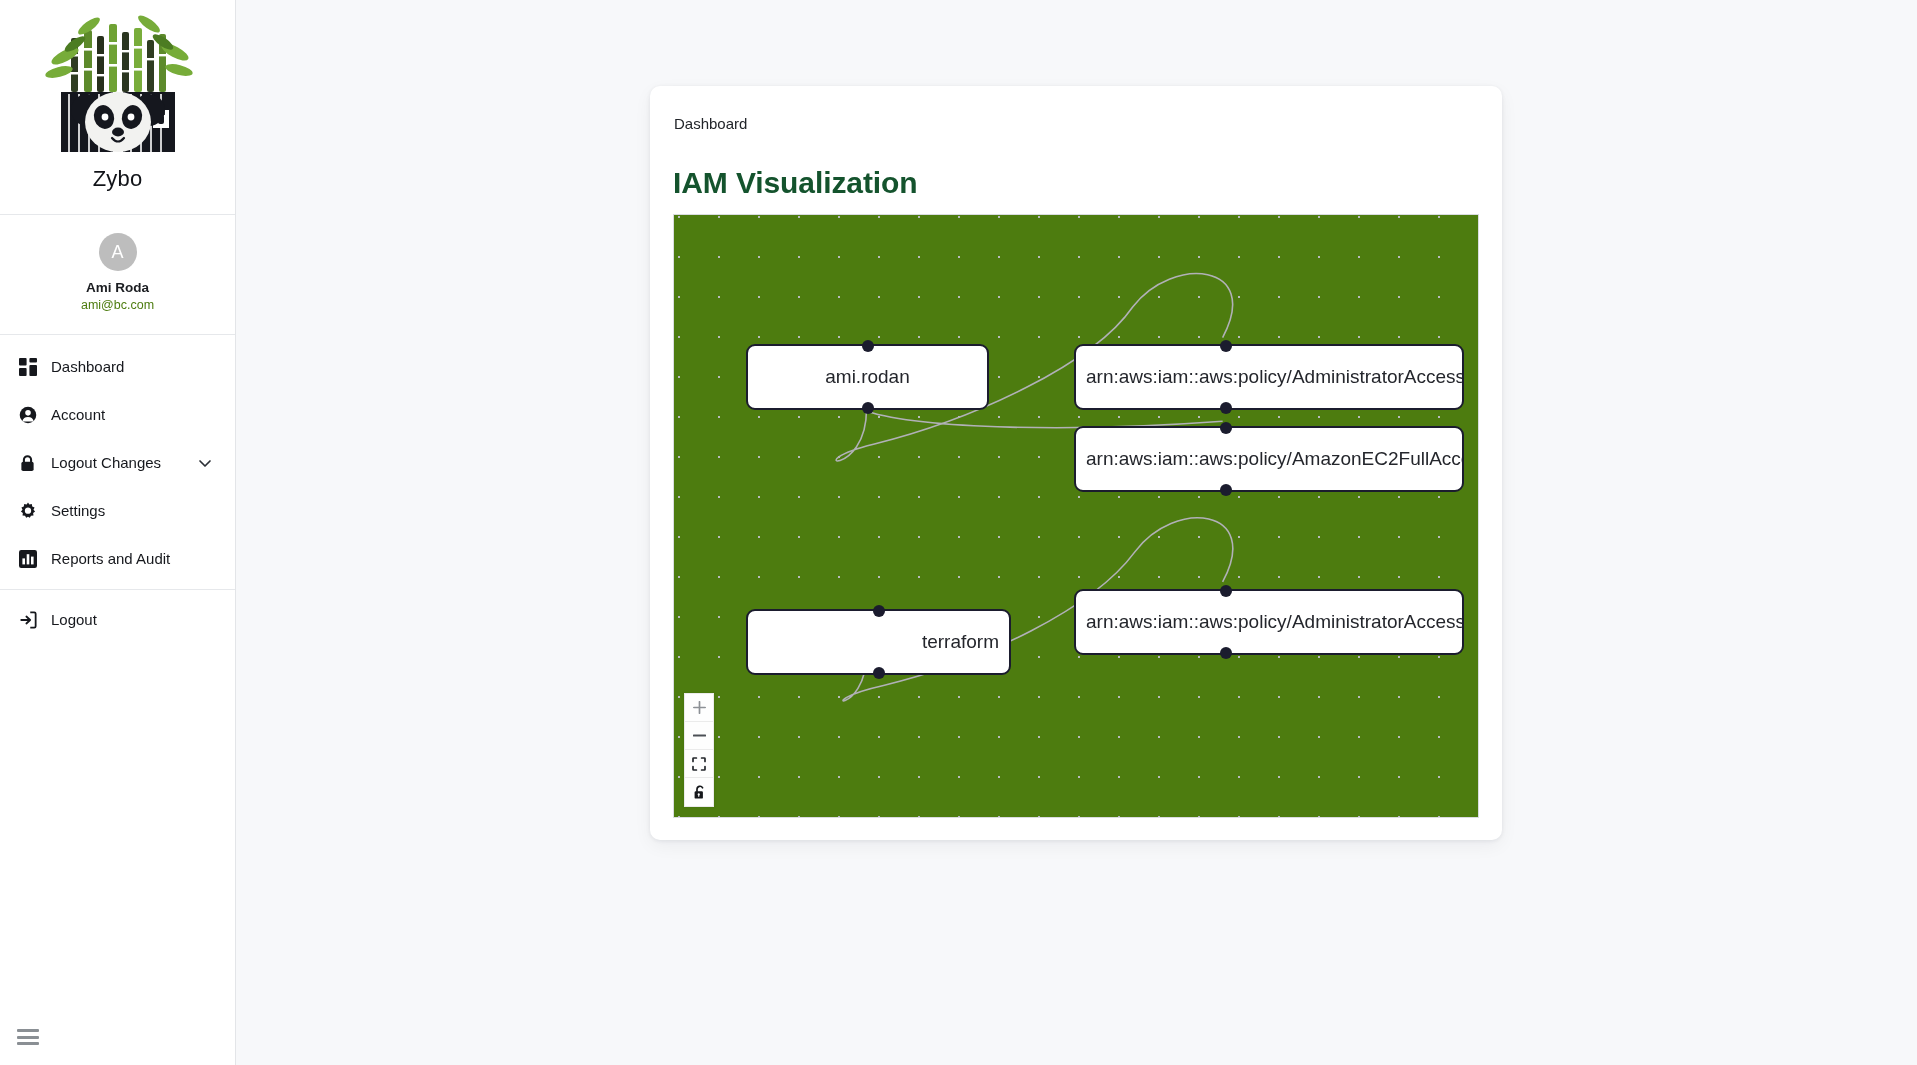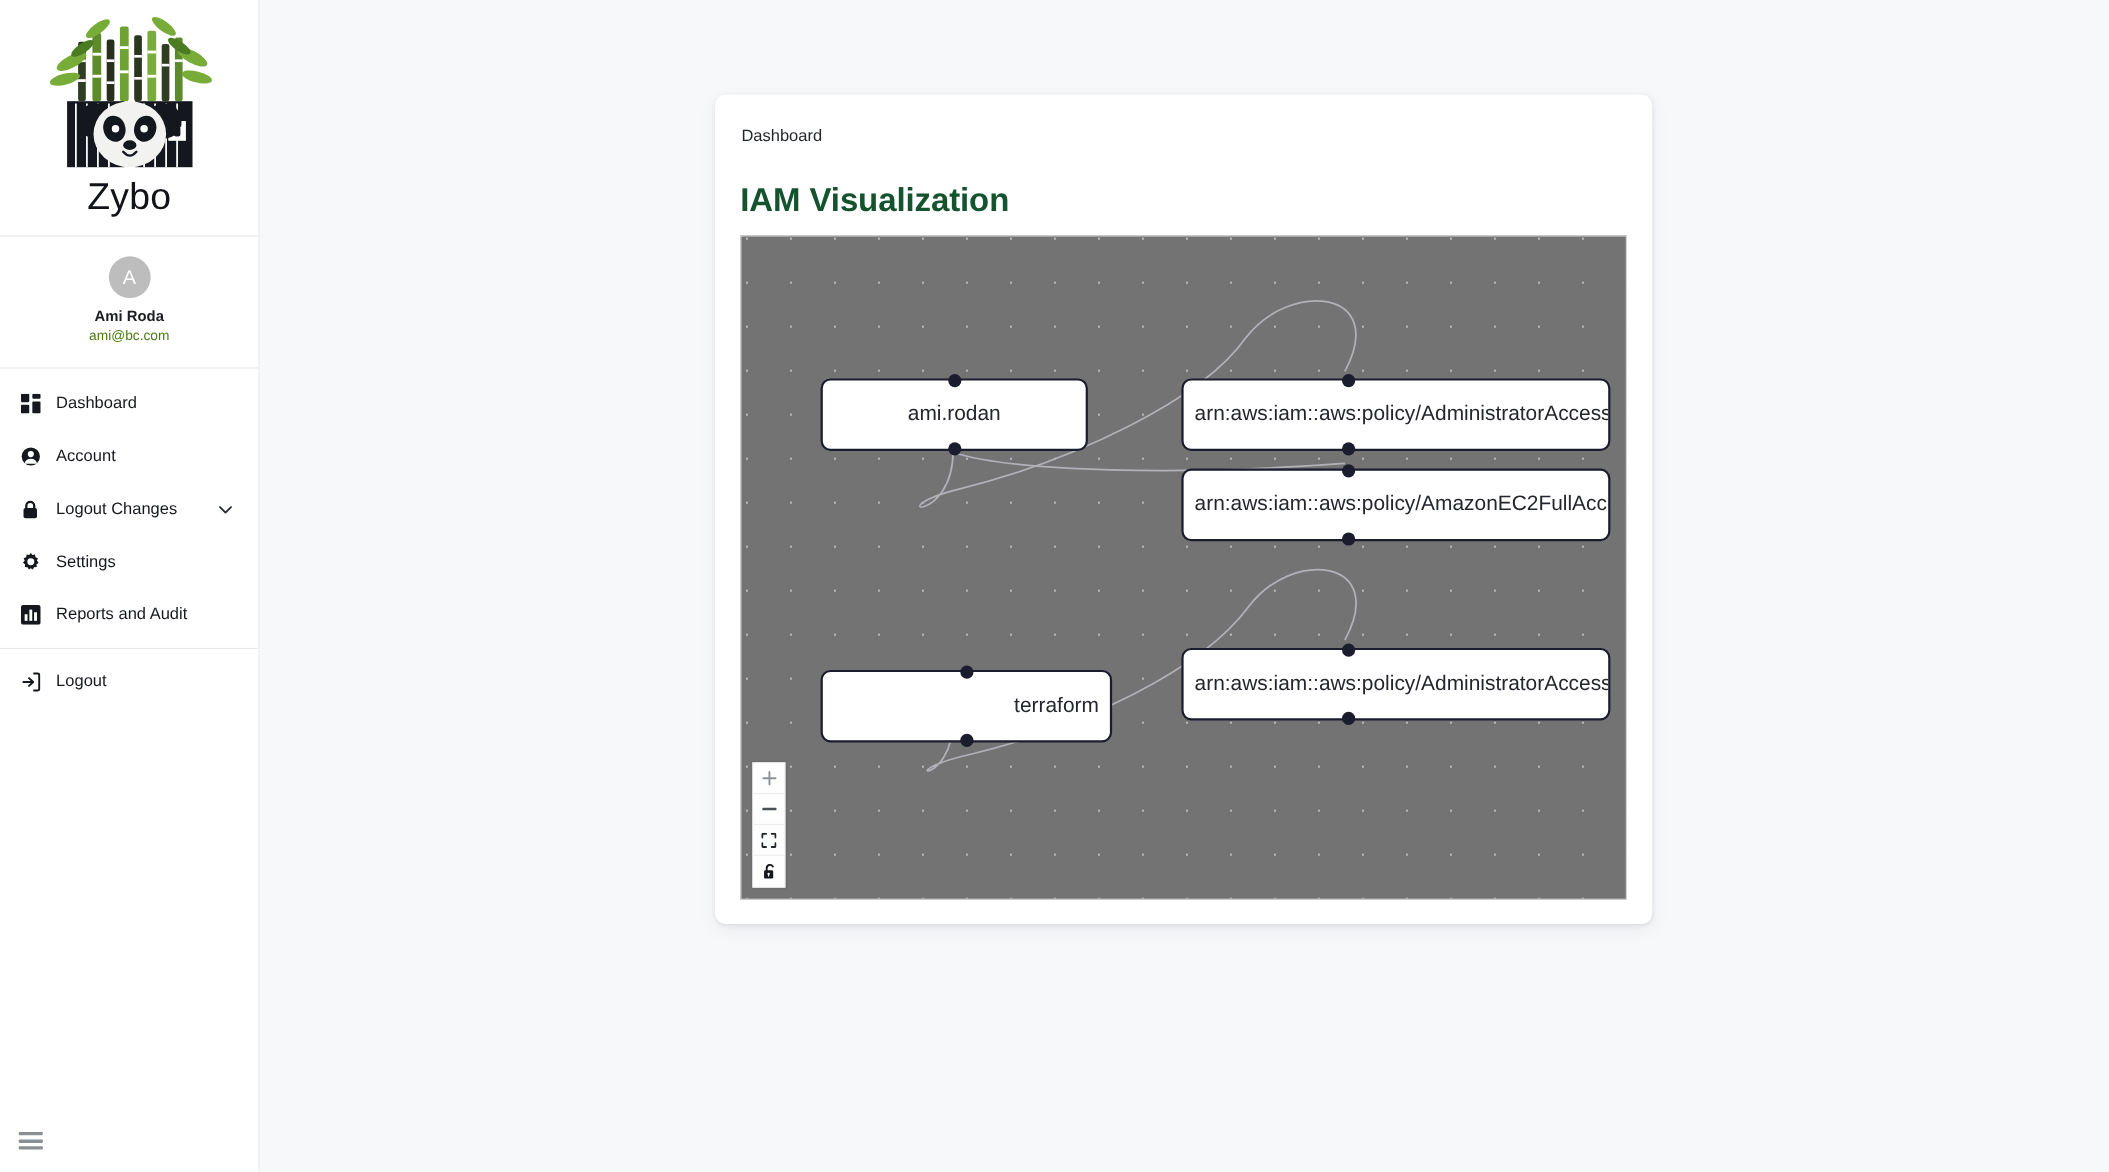--- a/index.html
+++ b/index.html
@@ -27,21 +27,21 @@
     padding: 10px 0 0 0;
     text-align: center;
   }
   .logo-wrap {
     width: 178px; height: 148px;
     margin: 4px auto 0 auto;
     position: relative;
     background: #ffffff;
   }
   .brand-name {
-    font-size: 34px;
+    font-size: 22px;
     color: #111318;
     font-weight: 400;
     letter-spacing: .2px;
     line-height: 42px;
     margin-top: -4px;
     padding-bottom: 14px;
   }
   .divider { height: 1px; background: #e6e8eb; width: 100%; }
 
   .profile {
@@ -112,21 +112,21 @@
     font-size: 30px; font-weight: 700; color: #14532d;
     line-height: 40px; letter-spacing: -.1px;
   }
 
   
   .flow {
     position: absolute;
     left: 23px; top: 128px;
     width: 806px; height: 604px;
     border: 1px solid #d9dcdf;
-    background: #737373;
+    background: #4d7c0f;
     overflow: hidden;
   }
   .flow-bg {
     position: absolute; inset: 0;
     background-image: radial-gradient(#b9bcc0 1.05px, transparent 1.05px);
     background-size: 40px 40px;
     background-position: 25px 22px;
   }
   .flow-edges { position: absolute; inset: 0; width: 100%; height: 100%; pointer-events: none; }
 

